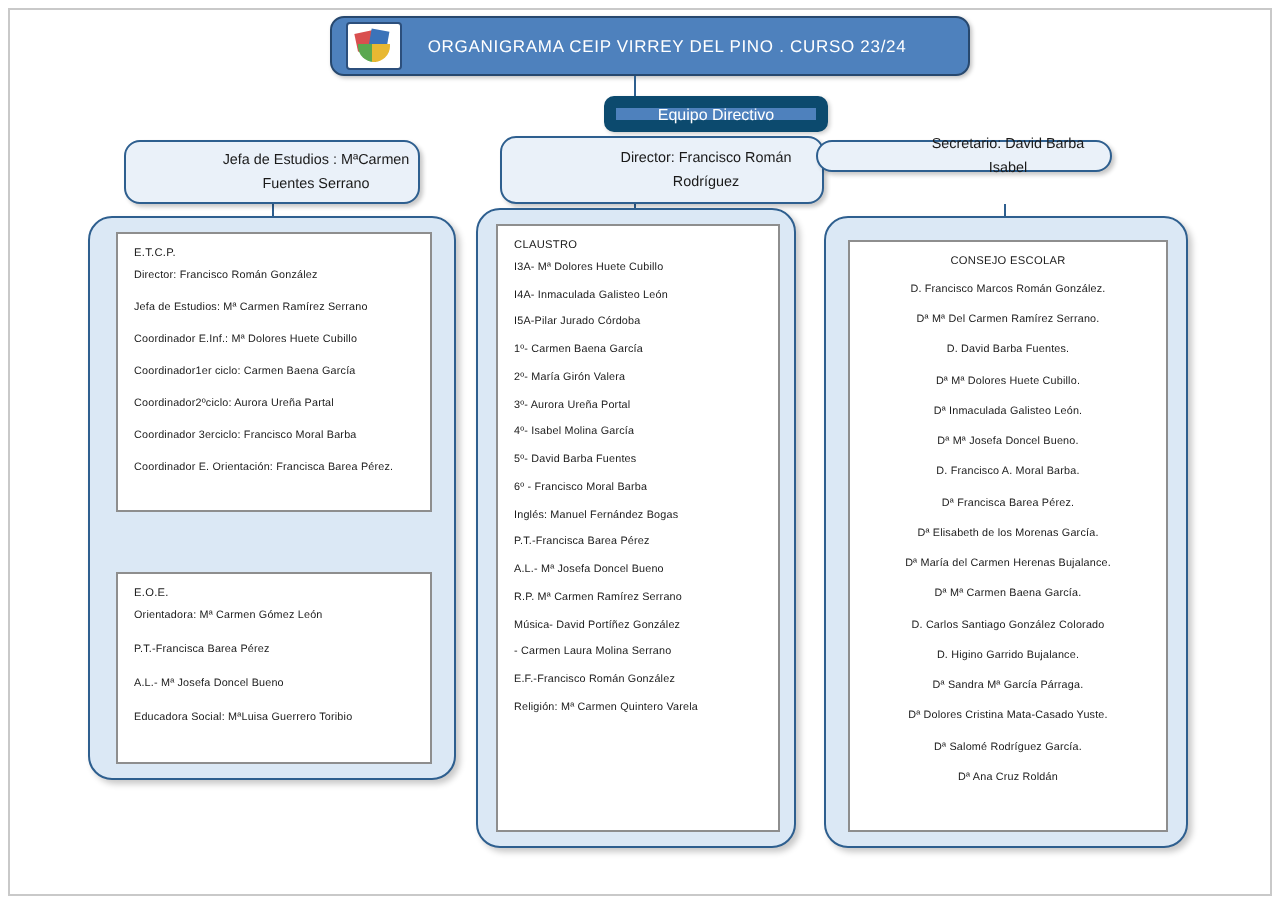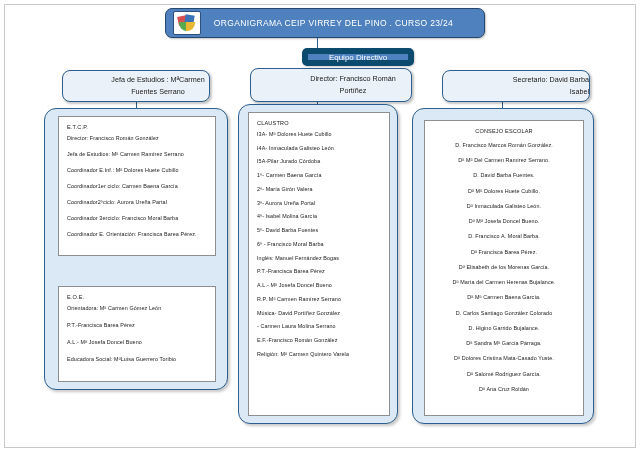--- a/index.html
+++ b/index.html
@@ -109,21 +109,21 @@
     justify-content: center;
     text-align: center;
     font-size: 7.2px;
     color: #1a1a1a;
     line-height: 1.6;
     box-shadow: 1.5px 1.5px 2px rgba(0,0,0,0.22);
     padding-left: 44px;
   }
   .role-jefa   { left: 62px;  top: 70px;  width: 148px; height: 32px; }
   .role-dir    { left: 250px; top: 68px;  width: 162px; height: 34px; }
-  .role-secre  { left: 442px; top: 70px;  width: 148px; height: 32px; align-items: flex-end; }
+  .role-secre  { left: 408px; top: 70px;  width: 148px; height: 16px; }
 
   
   .panel {
     position: absolute;
     background: #dbe8f5;
     border: 1.4px solid #2e5f8f;
     border-radius: 12px;
     box-sizing: border-box;
     box-shadow: 2px 2px 3px rgba(0,0,0,0.22);
   }
@@ -198,21 +198,21 @@
   <div class="connector" style="left:136px; top:102px; width:1.2px; height:6px;"></div>
   <div class="connector" style="left:317px; top:102px; width:1.2px; height:2px;"></div>
   <div class="connector" style="left:502px; top:102px; width:1.2px; height:6px;"></div>
 
   <div class="role-box role-jefa">
     <span>Jefa de Estudios : MªCarmen</span>
     <span>Fuentes Serrano</span>
   </div>
   <div class="role-box role-dir">
     <span>Director: Francisco Román</span>
-    <span>Portíñez</span>
+    <span>Rodríguez</span>
   </div>
   <div class="role-box role-secre">
     <span>Secretario: David Barba</span>
     <span>Isabel</span>
   </div>
 
   <div class="panel panel-left"></div>
   <div class="panel panel-center"></div>
   <div class="panel panel-right"></div>
 

